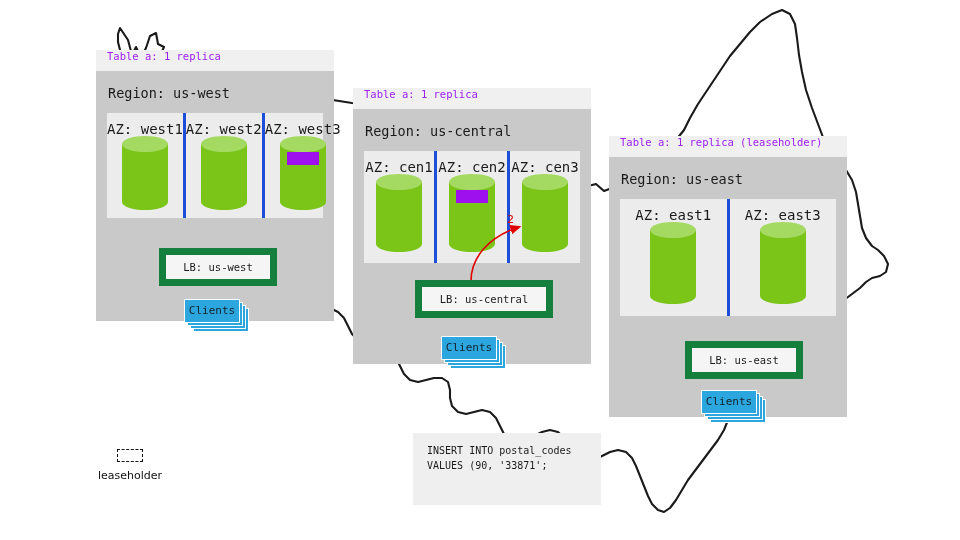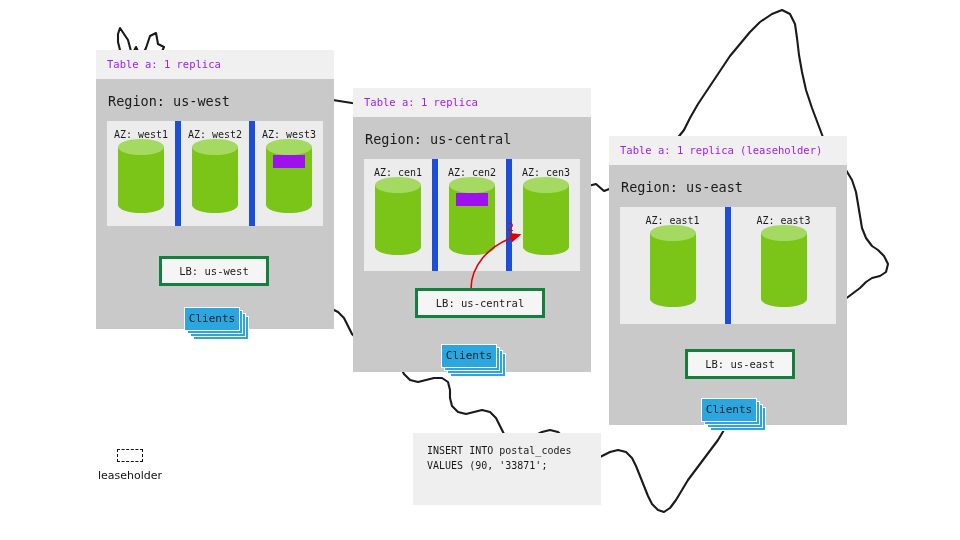--- a/index.html
+++ b/index.html
@@ -15,21 +15,21 @@
   
   #map-layer{position:absolute;left:0;top:0;width:960px;height:540px;}
 
   
   .panel{position:absolute;}
   .panel-header{
     background:#f0f0f0;
     color:#a020f0;
     font-size:10.5px;
     line-height:1;
-    padding:9px 10px 9px 11px;
+    padding:1px 10px 9px 11px;
     letter-spacing:0px;
     white-space:nowrap;
   }
   .panel-body{
     background:#c9c9c9;
     padding:0;
   }
   .region-title{
     color:#1a1a1a;
     font-size:13.5px;
@@ -42,23 +42,23 @@
     margin:0 11px;
     position:relative;
   }
   .az-cell{
     flex:1 1 0;
     text-align:center;
     padding:8px 0 12px 0;
     position:relative;
     box-sizing:border-box;
   }
-  .az-cell + .az-cell{border-left:6px solid #1d4ed8;}
+  .az-cell + .az-cell{border-left:3px solid #1d4ed8;}
   .az-label{
-    font-size:10px;
+    font-size:14px;
     color:#1a1a1a;
     white-space:nowrap;
     display:block;
     margin-bottom:7px;
   }
 
   
   .cyl{
     position:relative;
     margin:0 auto;
@@ -88,21 +88,21 @@
   }
   .replica.lease{
     border:1.6px dashed #111111;
     box-sizing:border-box;
   }
 
   
   .lb-box{
     position:absolute;
     background:#f5f5f5;
-    border:3px solid #15803d;
+    border:7px solid #15803d;
     font-size:10.5px;
     color:#1a1a1a;
     text-align:center;
     white-space:nowrap;
     padding:6px 12px;
     z-index:6;
   }
 
   
   .clients{

